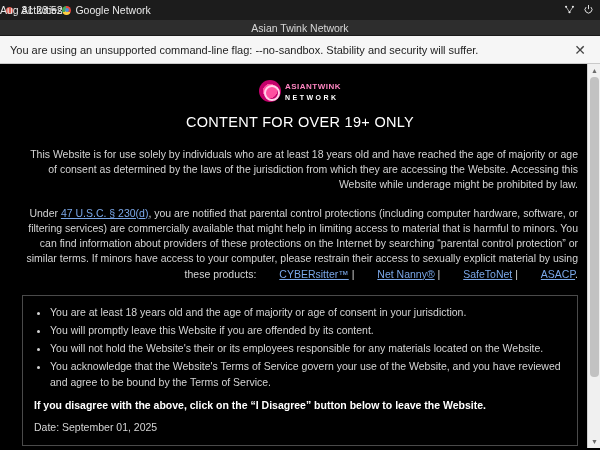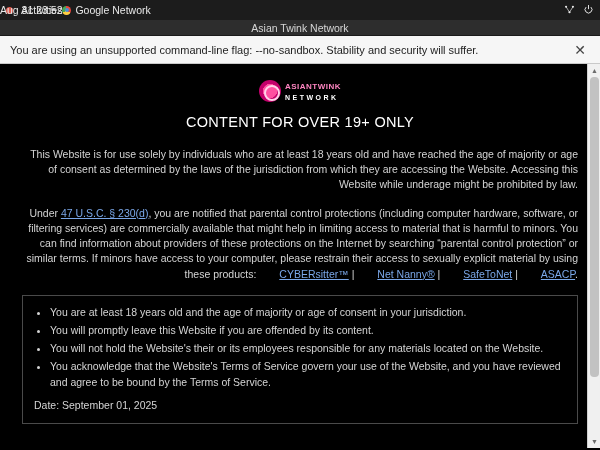--- a/index.html
+++ b/index.html
@@ -218,20 +218,21 @@
       <span>Under </span><a href="#">47 U.S.C. § 230(d)</a><span>, you are notified that parental control protections (including computer hardware, software, or filtering services) are commercially available that might help in limiting access to material that is harmful to minors. You can find information about providers of these protections on the Internet by searching “parental control protection” or similar terms. If minors have access to your computer, please restrain their access to sexually explicit material by using these products: </span><span class="links"><a href="#">CYBERsitter™</a><span> | </span><a href="#">Net Nanny®</a><span> | </span><a href="#">SafeToNet</a><span> | </span><a href="#">ASACP</a><span>.</span></span>
     </p>
 
     <div class="agree-box">
       <ul>
         <li>You are at least 18 years old and the age of majority or age of consent in your jurisdiction.</li>
         <li>You will promptly leave this Website if you are offended by its content.</li>
         <li>You will not hold the Website's their or its employees responsible for any materials located on the Website.</li>
         <li>You acknowledge that the Website's Terms of Service govern your use of the Website, and you have reviewed and agree to be bound by the Terms of Service.</li>
       </ul>
+      <p class="disagree-note">If you disagree with the above, click on the “I Disagree” button below to leave the Website.</p>
       <p class="date">Date: September 01, 2025</p>
     </div>
 
   </div>
 
   <div class="scrollbar">
     <div class="sb-arrow">▲</div>
     <div class="sb-thumb"></div>
     <div class="sb-arrow bottom">▼</div>
   </div>

